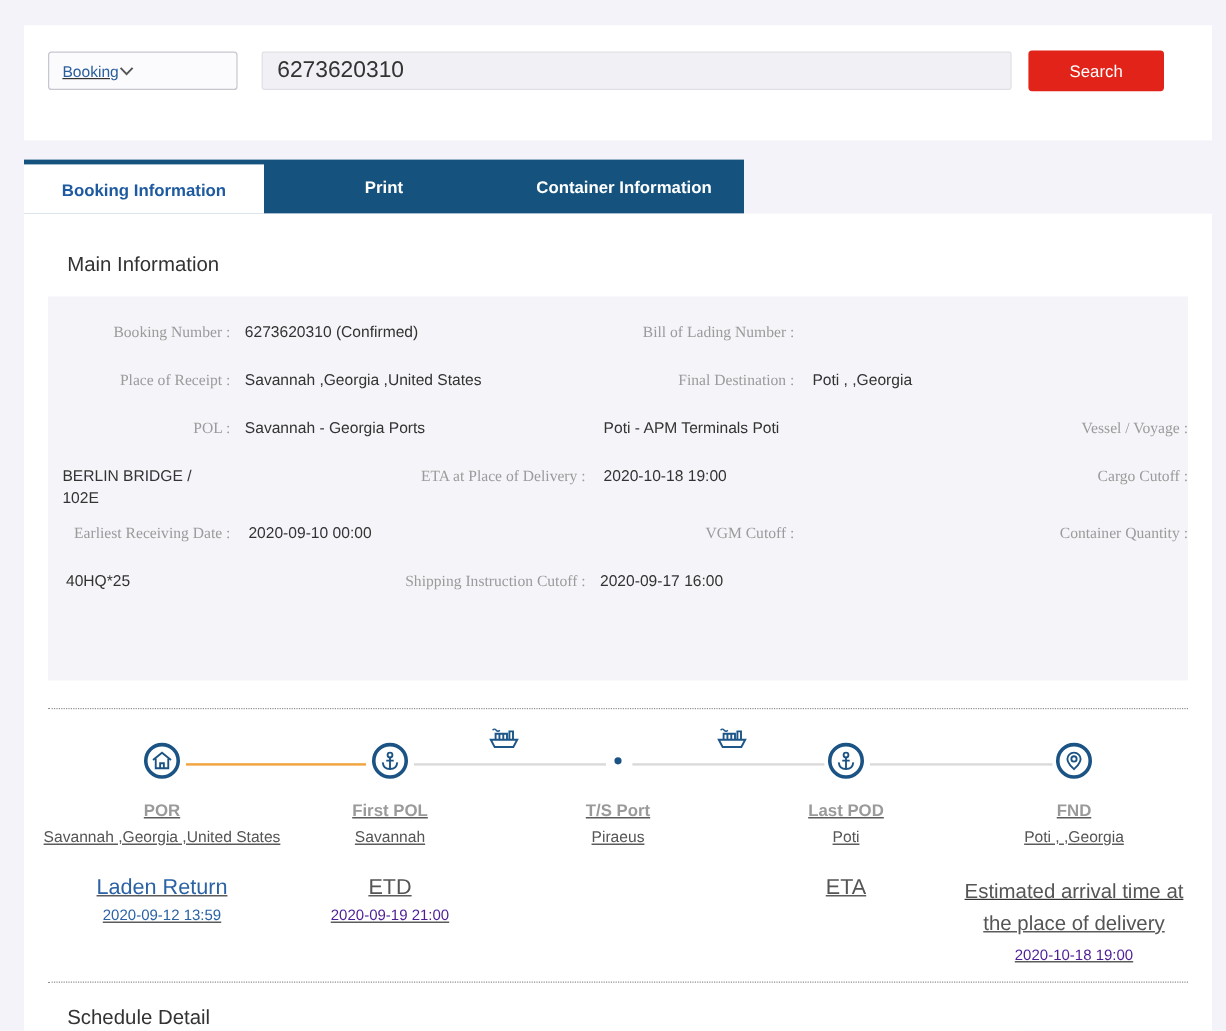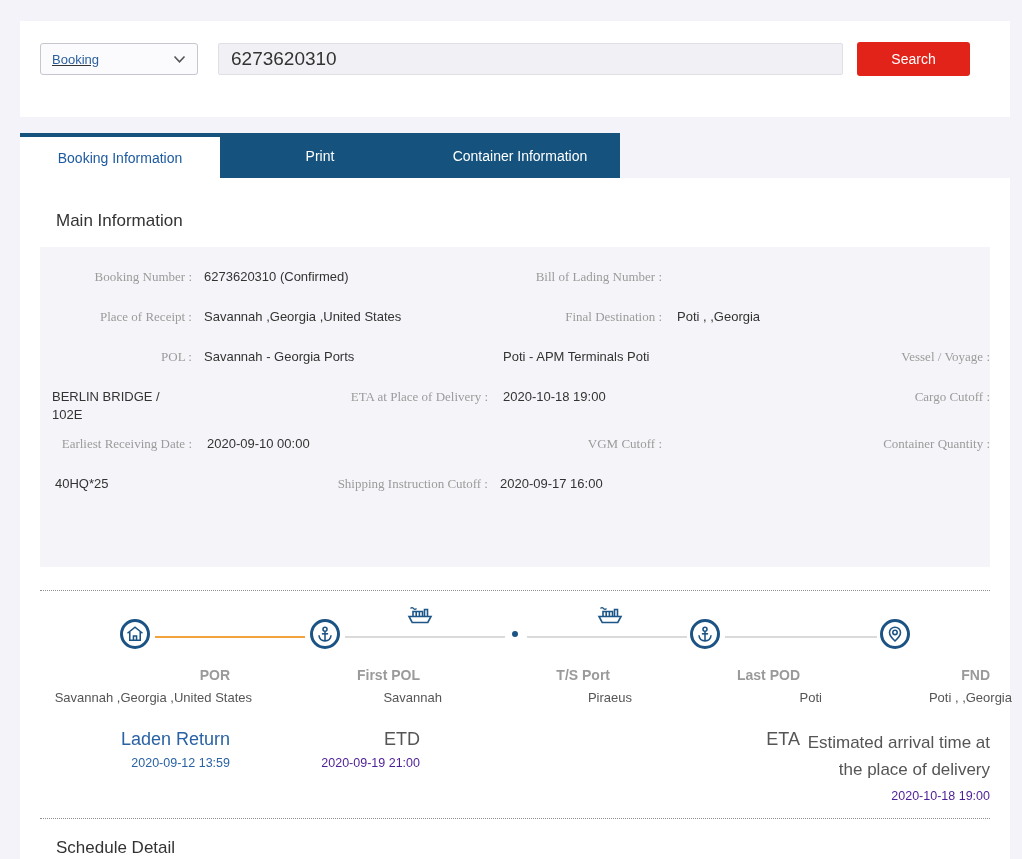--- a/index.html
+++ b/index.html
@@ -13,21 +13,21 @@
   }
 
   
   .search-card {
     position:absolute; left:20px; top:21px; width:990px; height:96px;
     background:#ffffff;
   }
   .search-row { display:flex; align-items:center; padding:21px 20px 0 20px; }
   .type-select {
     width:158px; height:32px; border:1px solid #c6c6cf; border-radius:3px;
-    background:#fbfbfd; display:flex; align-items:center; justify-content:space-between;
+    background:#fbfbfd; display:flex; align-items:center; justify-content:flex-start;
     padding:0 11px; cursor:pointer;text-decoration:underline;
   }
   .type-select .sel-text { color:#2a5f9e; font-size:13px; }
   .query-input {
     margin-left:20px; width:625px; height:32px; background:#f1f1f5;
     border:1px solid #dfdfe6; border-radius:2px; padding:0 12px;
     font-size:19px; color:#333; font-family:"Liberation Sans", sans-serif;
     outline:none;
   }
   .search-btn {
@@ -36,21 +36,21 @@
     font-family:"Liberation Sans", sans-serif;
   }
 
   
   .tabbar {
     position:absolute; left:20px; top:133px; width:600px; height:45px;
     background:#15537e; display:flex;
   }
   .tab {
     width:200px; display:flex; align-items:center; justify-content:center;
-    color:#ffffff; font-size:14px; cursor:pointer;
+    color:#ffffff; font-size:14px; cursor:pointer;font-weight:bold;
   }
   .tab.active {
     align-self:flex-end; height:41px; background:#ffffff; color:#1e5aa0;
   }
 
   
   .content {
     position:absolute; left:20px; top:178px; width:990px; height:681px;
     background:#ffffff;
   }
@@ -91,21 +91,21 @@
   .route-line.done { background:#f2a33c; }
   .seg1 { left:115px; width:150px; }
   .seg2 { left:305px; width:160px; }
   .seg3 { left:487px; width:160px; }
   .seg4 { left:685px; width:152px; }
   .ship { position:absolute; top:12px; width:28px; height:24px; color:#1d5688; }
   .ship-1 { left:366px; }
   .ship-2 { left:556px; }
 
   .stages { position:absolute; top:28px; left:0; width:950px; display:flex; }
-  .stage { width:190px; text-align:right; }
+  .stage { width:190px; text-align:center;text-decoration:underline; }
   .circle-row { height:36px; display:flex; justify-content:center; }
   .stage-circle {
     width:30px; height:30px; border:3px solid #1b5384; border-radius:50%;
     background:#fff; color:#1b5384;
     display:flex; align-items:center; justify-content:center;
   }
   .ring-marker {
     width:6px; height:6px; border:3px solid #1b5384; border-radius:50%;
     background:#fff; margin-top:12px;
   }

